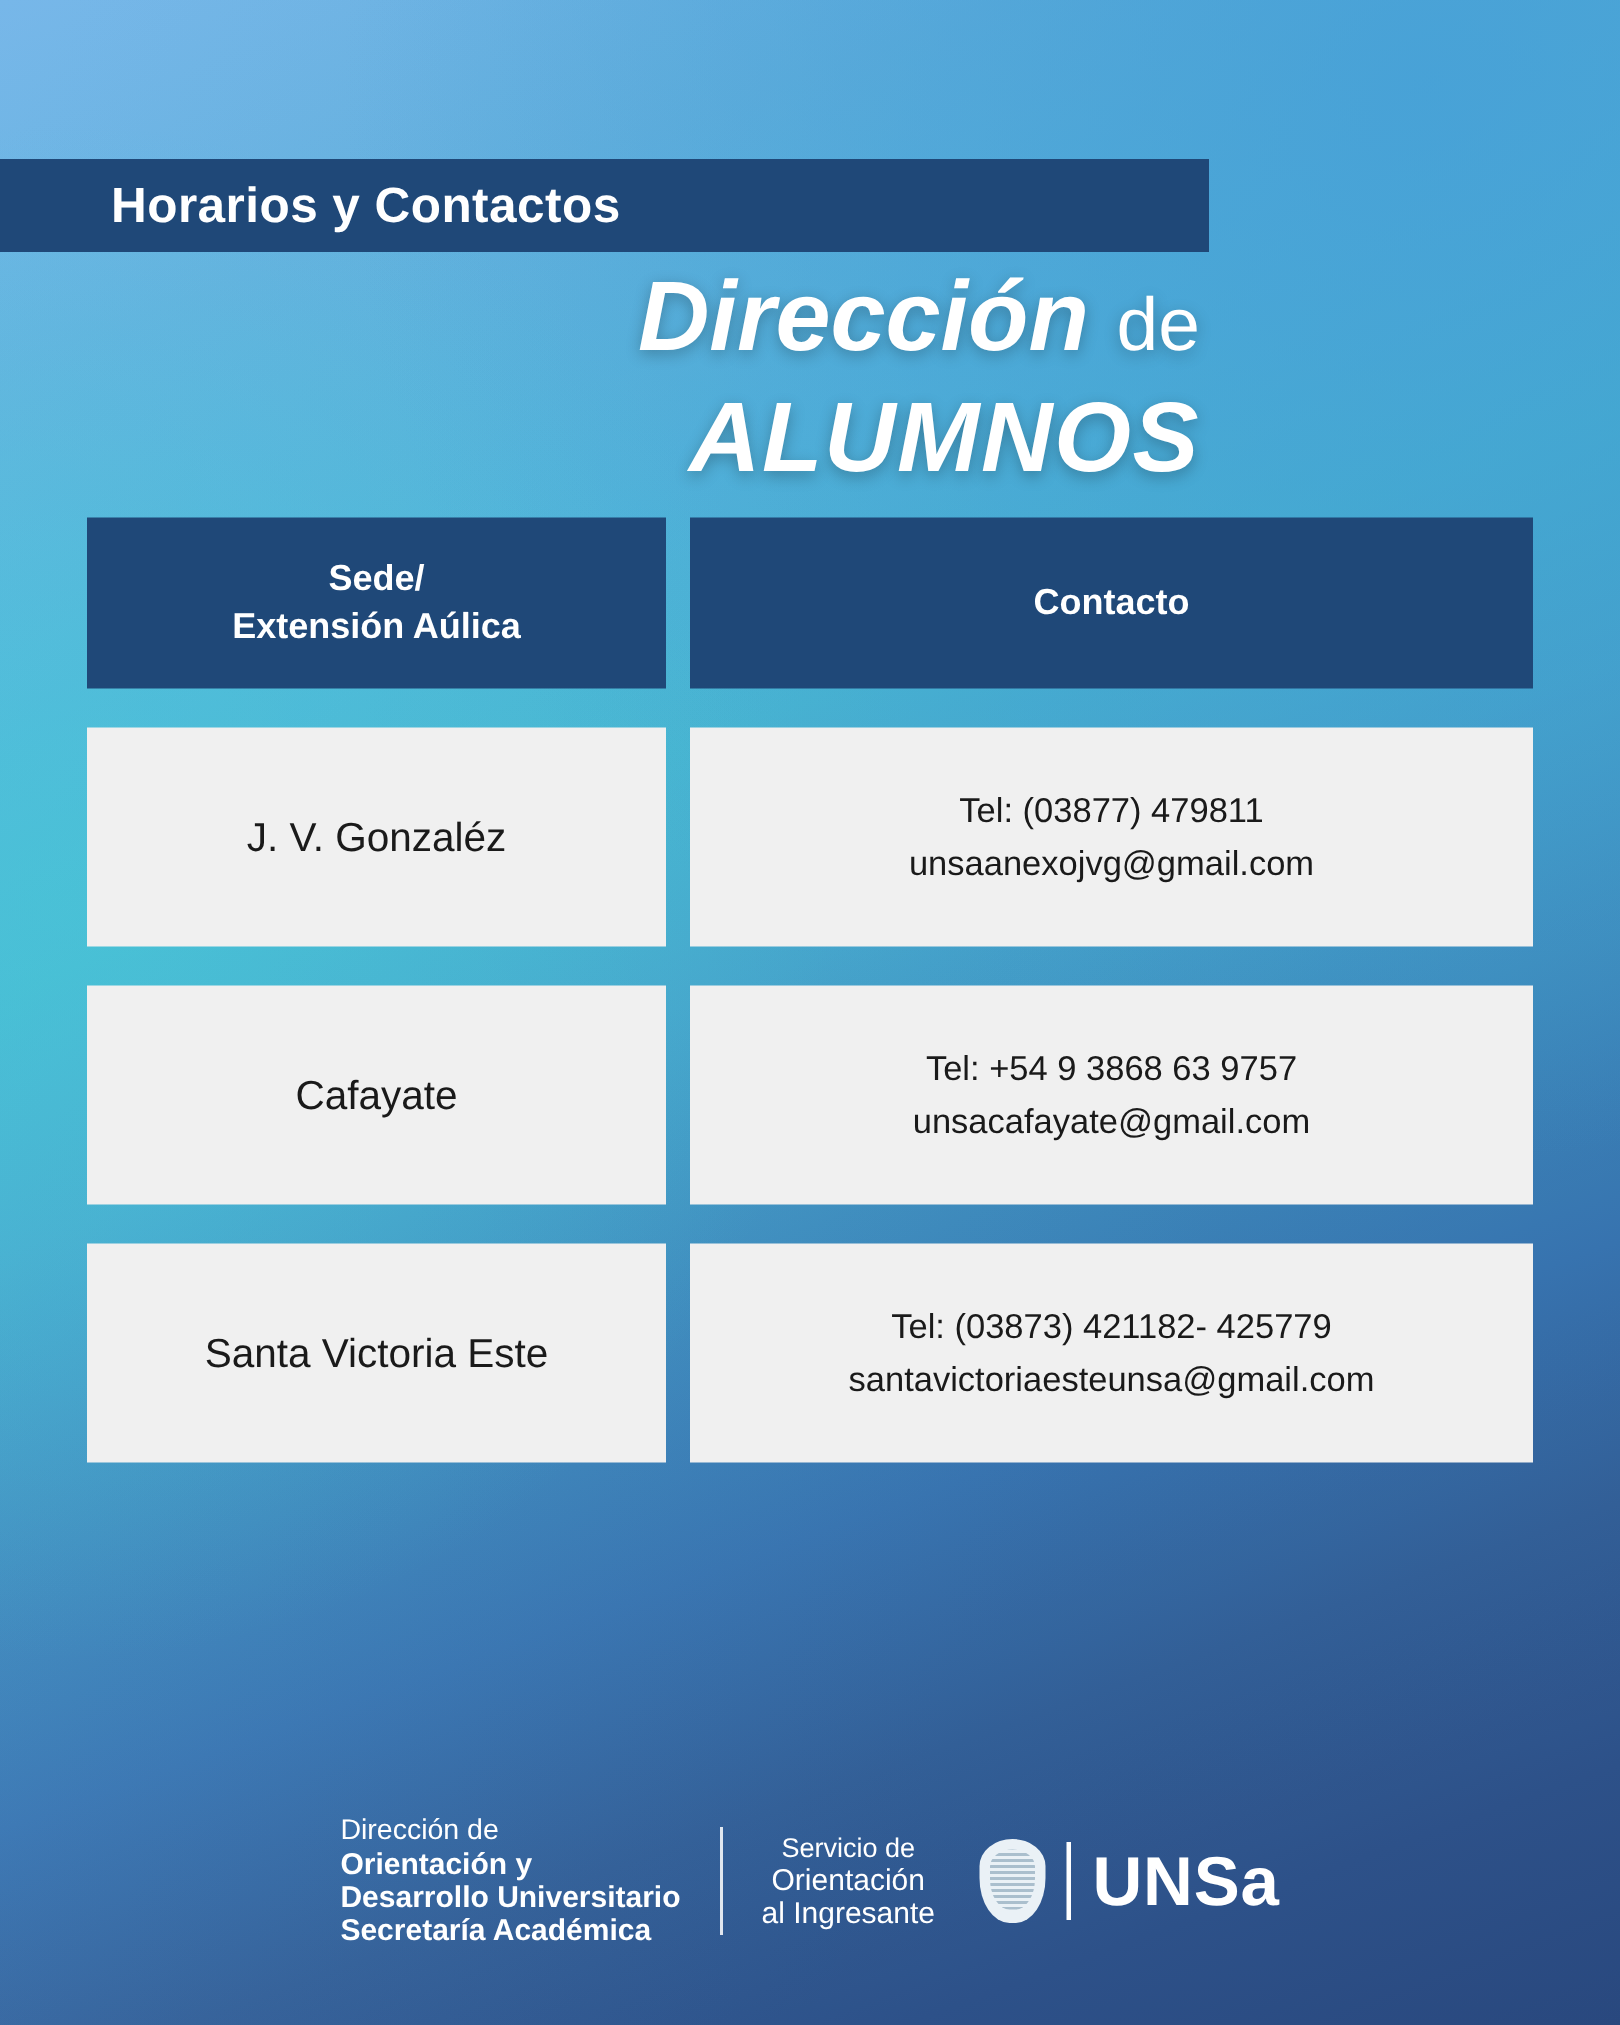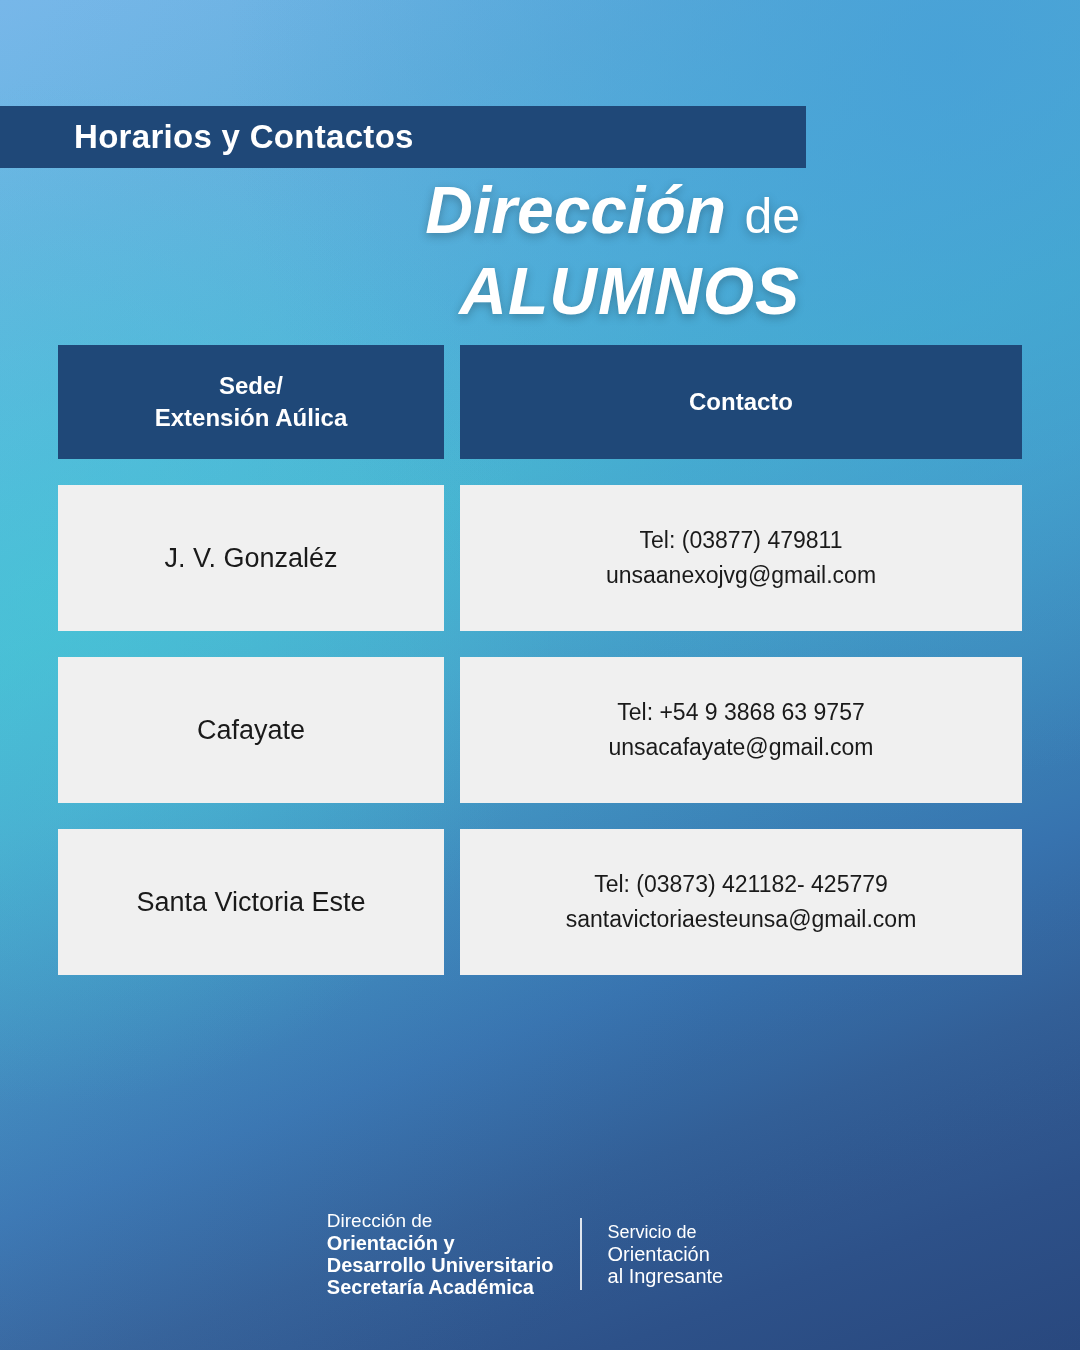--- a/index.html
+++ b/index.html
@@ -164,21 +164,21 @@
   .foot-left .l3,
   .foot-left .l4 { font-size: 20px; font-weight: 700; }
 
   .divider {
     width: 2px;
     height: 72px;
     background: rgba(255,255,255,0.85);
   }
 
   .foot-mid {
-    text-align: left;
+    text-align: center;
     line-height: 22px;
     padding-left: 26px;
     padding-right: 30px;
   }
   .foot-mid .m1 { font-size: 18px; font-weight: 400; }
   .foot-mid .m2,
   .foot-mid .m3 { font-size: 20px; font-weight: 400; }
 
   .logo-wrap {
     display: flex;
@@ -286,14 +286,19 @@
     </div>
 
     <div class="divider"></div>
 
     <div class="foot-mid">
       <div class="m1">Servicio de</div>
       <div class="m2">Orientación</div>
       <div class="m3">al Ingresante</div>
     </div>
 
+    <div class="logo-wrap">
+      <div class="shield"></div>
+      <div class="logo-bar"></div>
+      <div class="unsa">UNSa</div>
+    </div>
   </div>
 </div>
 
 </body></html>

